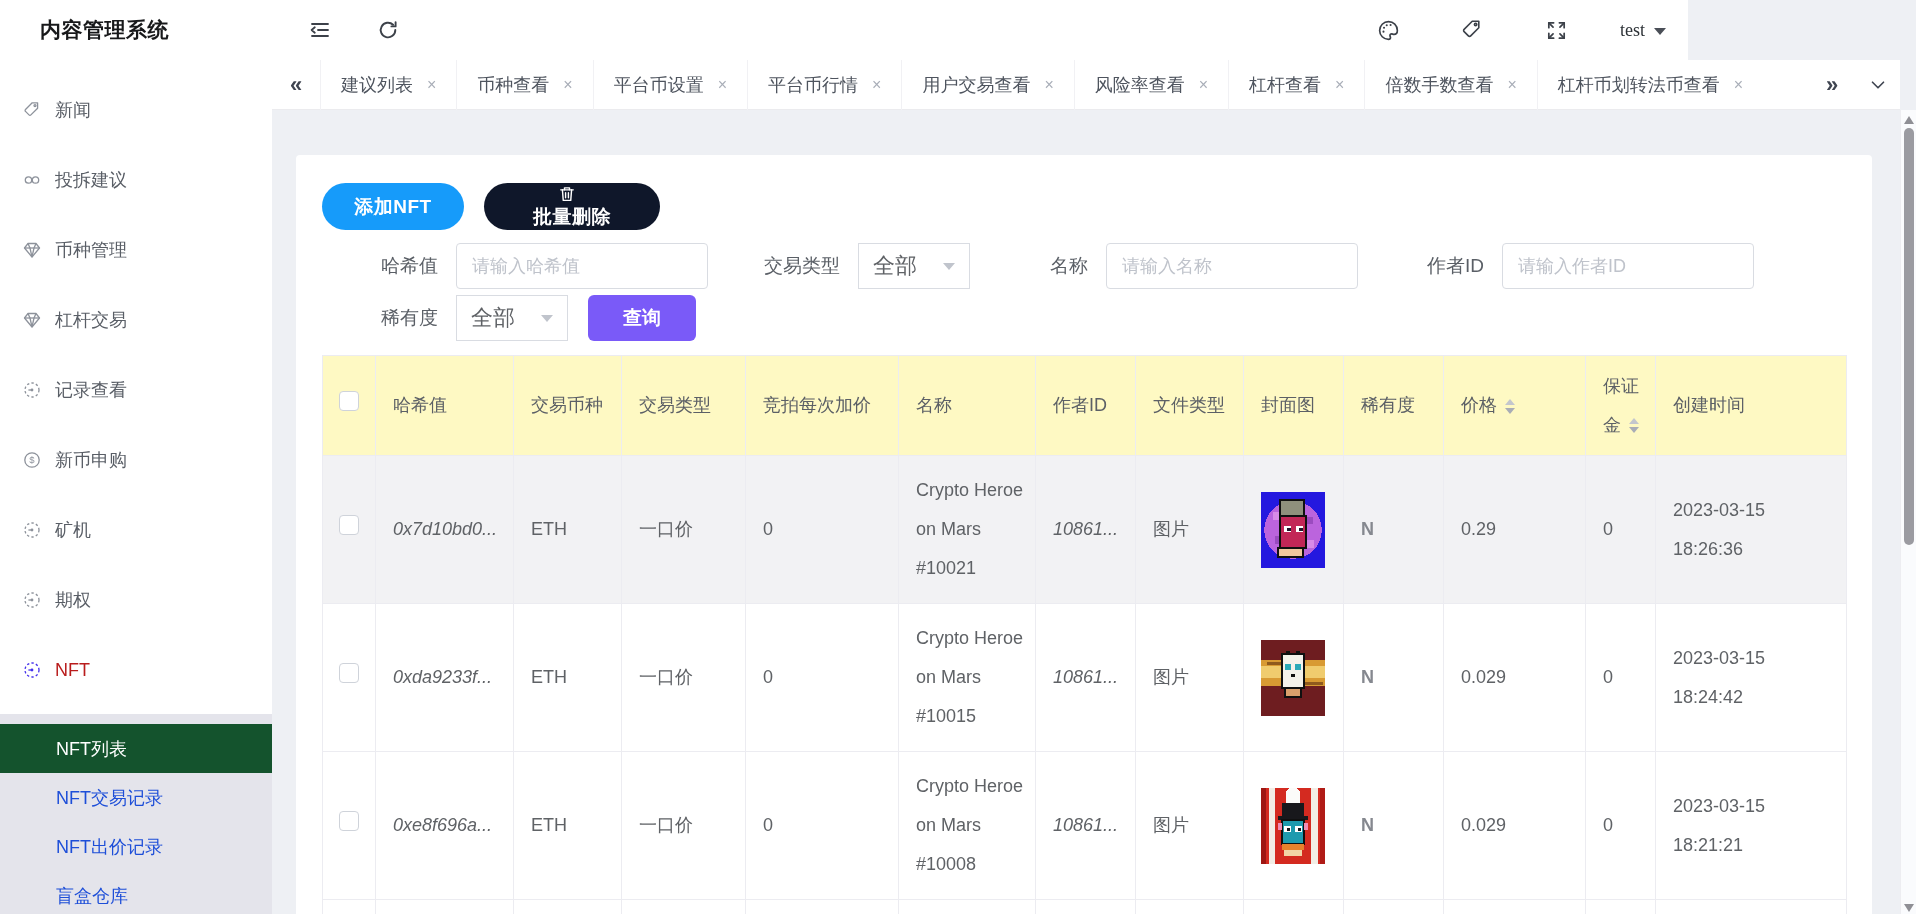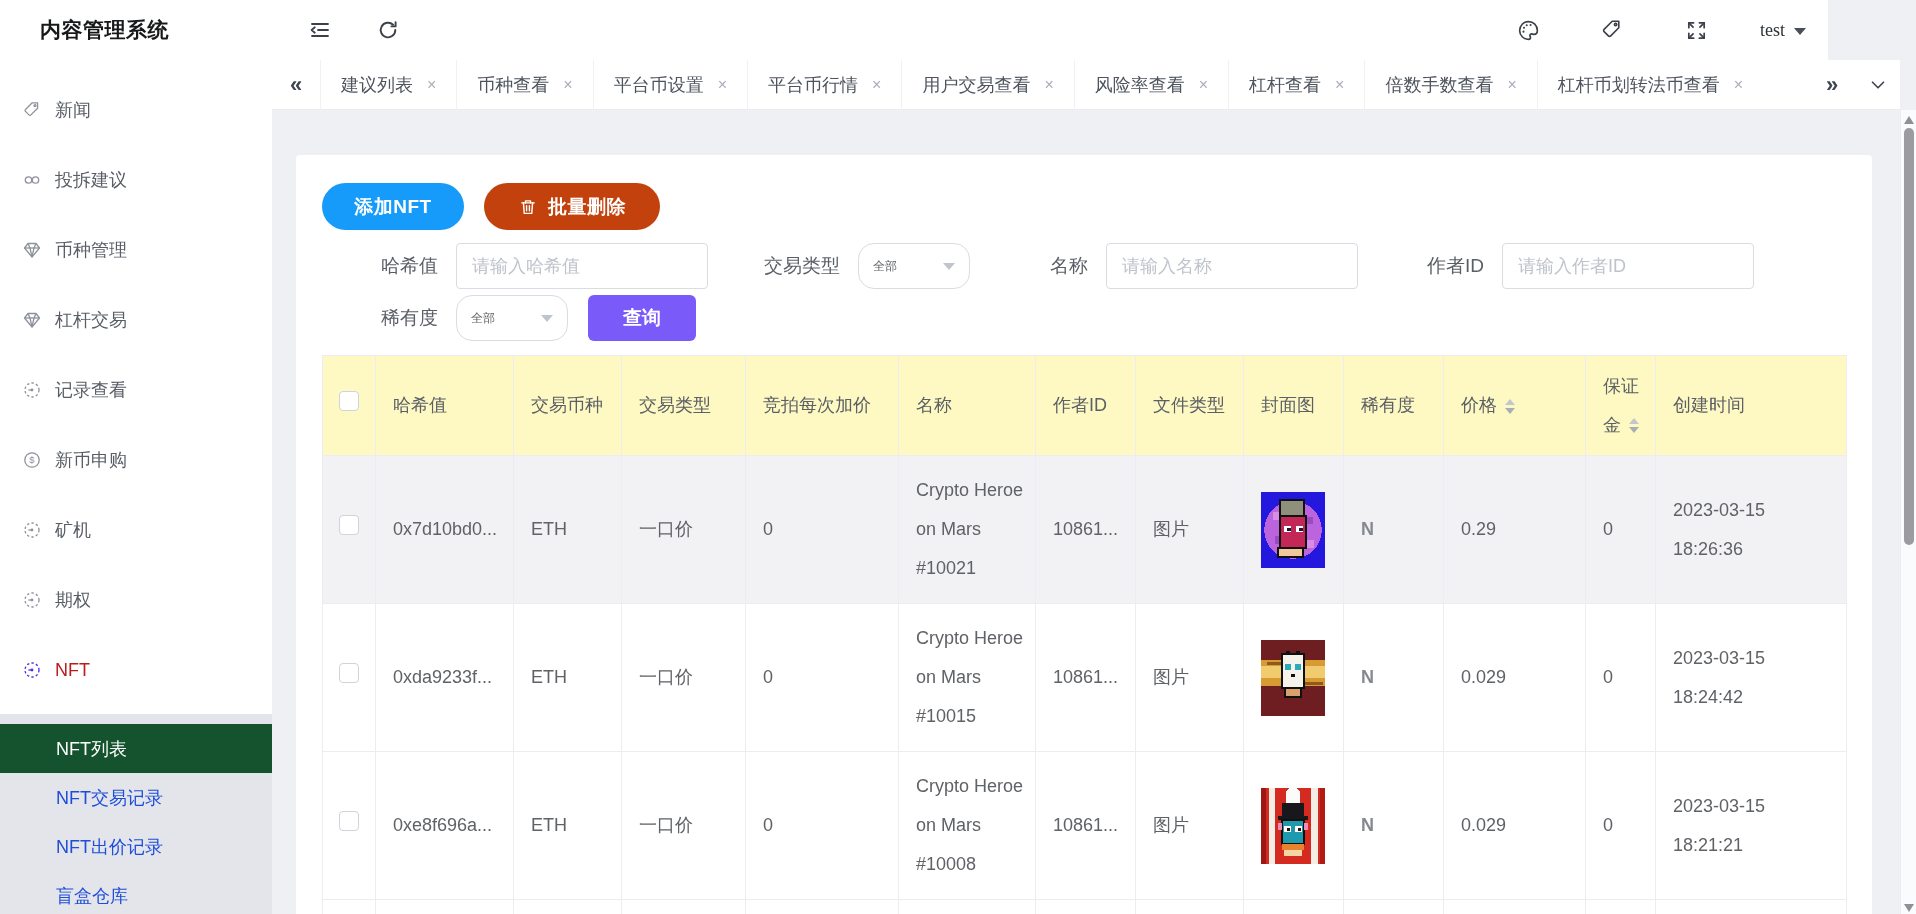--- a/index.html
+++ b/index.html
@@ -5,21 +5,21 @@
   * { box-sizing: border-box; margin: 0; padding: 0; }
   html,body { width:1916px; height:914px; overflow:hidden; }
   body {
     font-family: "Liberation Sans", sans-serif;
     background:#eef0f4; color:#5f6266; position:relative;
   }
   svg { display:block; }
 
   
   .topbar {
-    position:absolute; top:0; left:0; width:1828px; height:60px;
+    position:absolute; top:0; left:0; width:1688px; height:60px;
     background:#fff; display:flex; align-items:center; z-index:40;
   }
   .logo { width:272px; padding-left:40px; font-size:21px; font-weight:bold; color:#17181a; letter-spacing:.5px;}
   .hicon { width:40px; height:40px; display:flex; align-items:center; justify-content:center; cursor:pointer; }
   .hicon + .hicon { margin-left:28px; }
   .fold { margin-left:28px; }
   .top-right { margin-left:auto; display:flex; align-items:center; padding-right:22px;font-family:Liberation Serif, serif; }
   .top-right .hicon { margin-left:0; margin-right:44px; }
   .user { display:flex; align-items:center; font-size:18px; color:#2e3338; cursor:pointer; }
   .user-caret { width:0; height:0; border-left:6px solid transparent; border-right:6px solid transparent;
@@ -57,50 +57,50 @@
   
   .main { position:absolute; left:272px; top:110px; right:16px; bottom:0; background:#eef0f4; overflow:hidden; z-index:10;}
   .card { position:absolute; left:24px; top:45px; width:1576px; min-height:900px;
     background:#fff; border-radius:4px; padding:28px 26px; }
 
   
   .btn-row { display:flex; align-items:center; margin-bottom:13px; }
   .btn { height:47px; border-radius:24px; display:flex; align-items:center; justify-content:center;
     color:#fff; font-size:19px; font-weight:bold; cursor:pointer; letter-spacing:.5px;}
   .btn-add { width:142px; background:#169bfa; }
-  .btn-del { width:176px; background:#c2410c; margin-left:20px; }
+  .btn-del { width:176px; background:#0f172a; margin-left:20px;flex-direction:column; }
   .btn-del svg { margin-right:10px; }
 
   
   .frow { display:flex; align-items:center; margin-bottom:6px; }
   .flabel { text-align:right; margin-right:18px; font-size:19px; color:#5a5f66; flex:none;}
   .w116 { width:116px; } .w132 { width:132px; } .w118 { width:118px; } .w126 { width:126px; }
   .finput { width:252px; height:46px; border:1px solid #d9dce2; border-radius:4px;
     padding:0 15px; font-size:18px; color:#5f6266; outline:none; background:#fff;
     font-family:"Liberation Sans",sans-serif;}
   .finput::placeholder { color:#bfc3cb; }
-  .fselect { width:112px; height:46px; border:1px solid #d9dce2; border-radius:16px; background:#fff;
+  .fselect { width:112px; height:46px; border:1px solid #d9dce2; border-radius:0; background:#fff;
     display:flex; align-items:center; justify-content:space-between; padding:0 14px;
-    font-size:12px; color:#5f6266; cursor:pointer; flex:none;}
+    font-size:22px; color:#5f6266; cursor:pointer; flex:none;}
   .sel-caret { width:0; height:0; border-left:6px solid transparent; border-right:6px solid transparent;
     border-top:7px solid #c0c4cc; }
   .btn-search { width:108px; height:46px; border-radius:6px; background:#7a5af8; color:#fff;
     font-size:19px; font-weight:bold; display:flex; align-items:center; justify-content:center;
     margin-left:20px; cursor:pointer; }
 
   
   table { border-collapse:collapse; table-layout:fixed; width:1524px; margin-top:14px;
     font-size:18px; color:#5f6266; }
   th, td { border:1px solid #ececf1; text-align:left; padding-left:17px; padding-right:8px;
     vertical-align:middle; font-weight:normal; line-height:2.15; }
   thead th { background:#fef9c3; height:100px; color:#5c6066; }
   tbody td { height:148px; background:#fff; }
   tbody tr.striped td { background:#f2f2f4; }
   tbody tr.stub td { height:60px; }
-  td.nowrap { white-space:nowrap; overflow:hidden; }
+  td.nowrap { white-space:nowrap; overflow:hidden;font-style:italic; }
   .cb { width:20px; height:20px; border:1px solid #cfd3da; border-radius:4px; background:#fff;
     display:inline-block; cursor:pointer; }
   .sorter { display:inline-flex; flex-direction:column; margin-left:8px; vertical-align:middle; cursor:pointer; }
   .sorter .up { width:0; height:0; border-left:5px solid transparent; border-right:5px solid transparent;
     border-bottom:6px solid #c3c6cd; margin-bottom:3px; }
   .sorter .dn { width:0; height:0; border-left:5px solid transparent; border-right:5px solid transparent;
     border-top:6px solid #a9adb6; }
   .rarity { font-weight:bold; color:#85888f; }
   .cover { width:64px; height:76px; cursor:pointer; }
 

